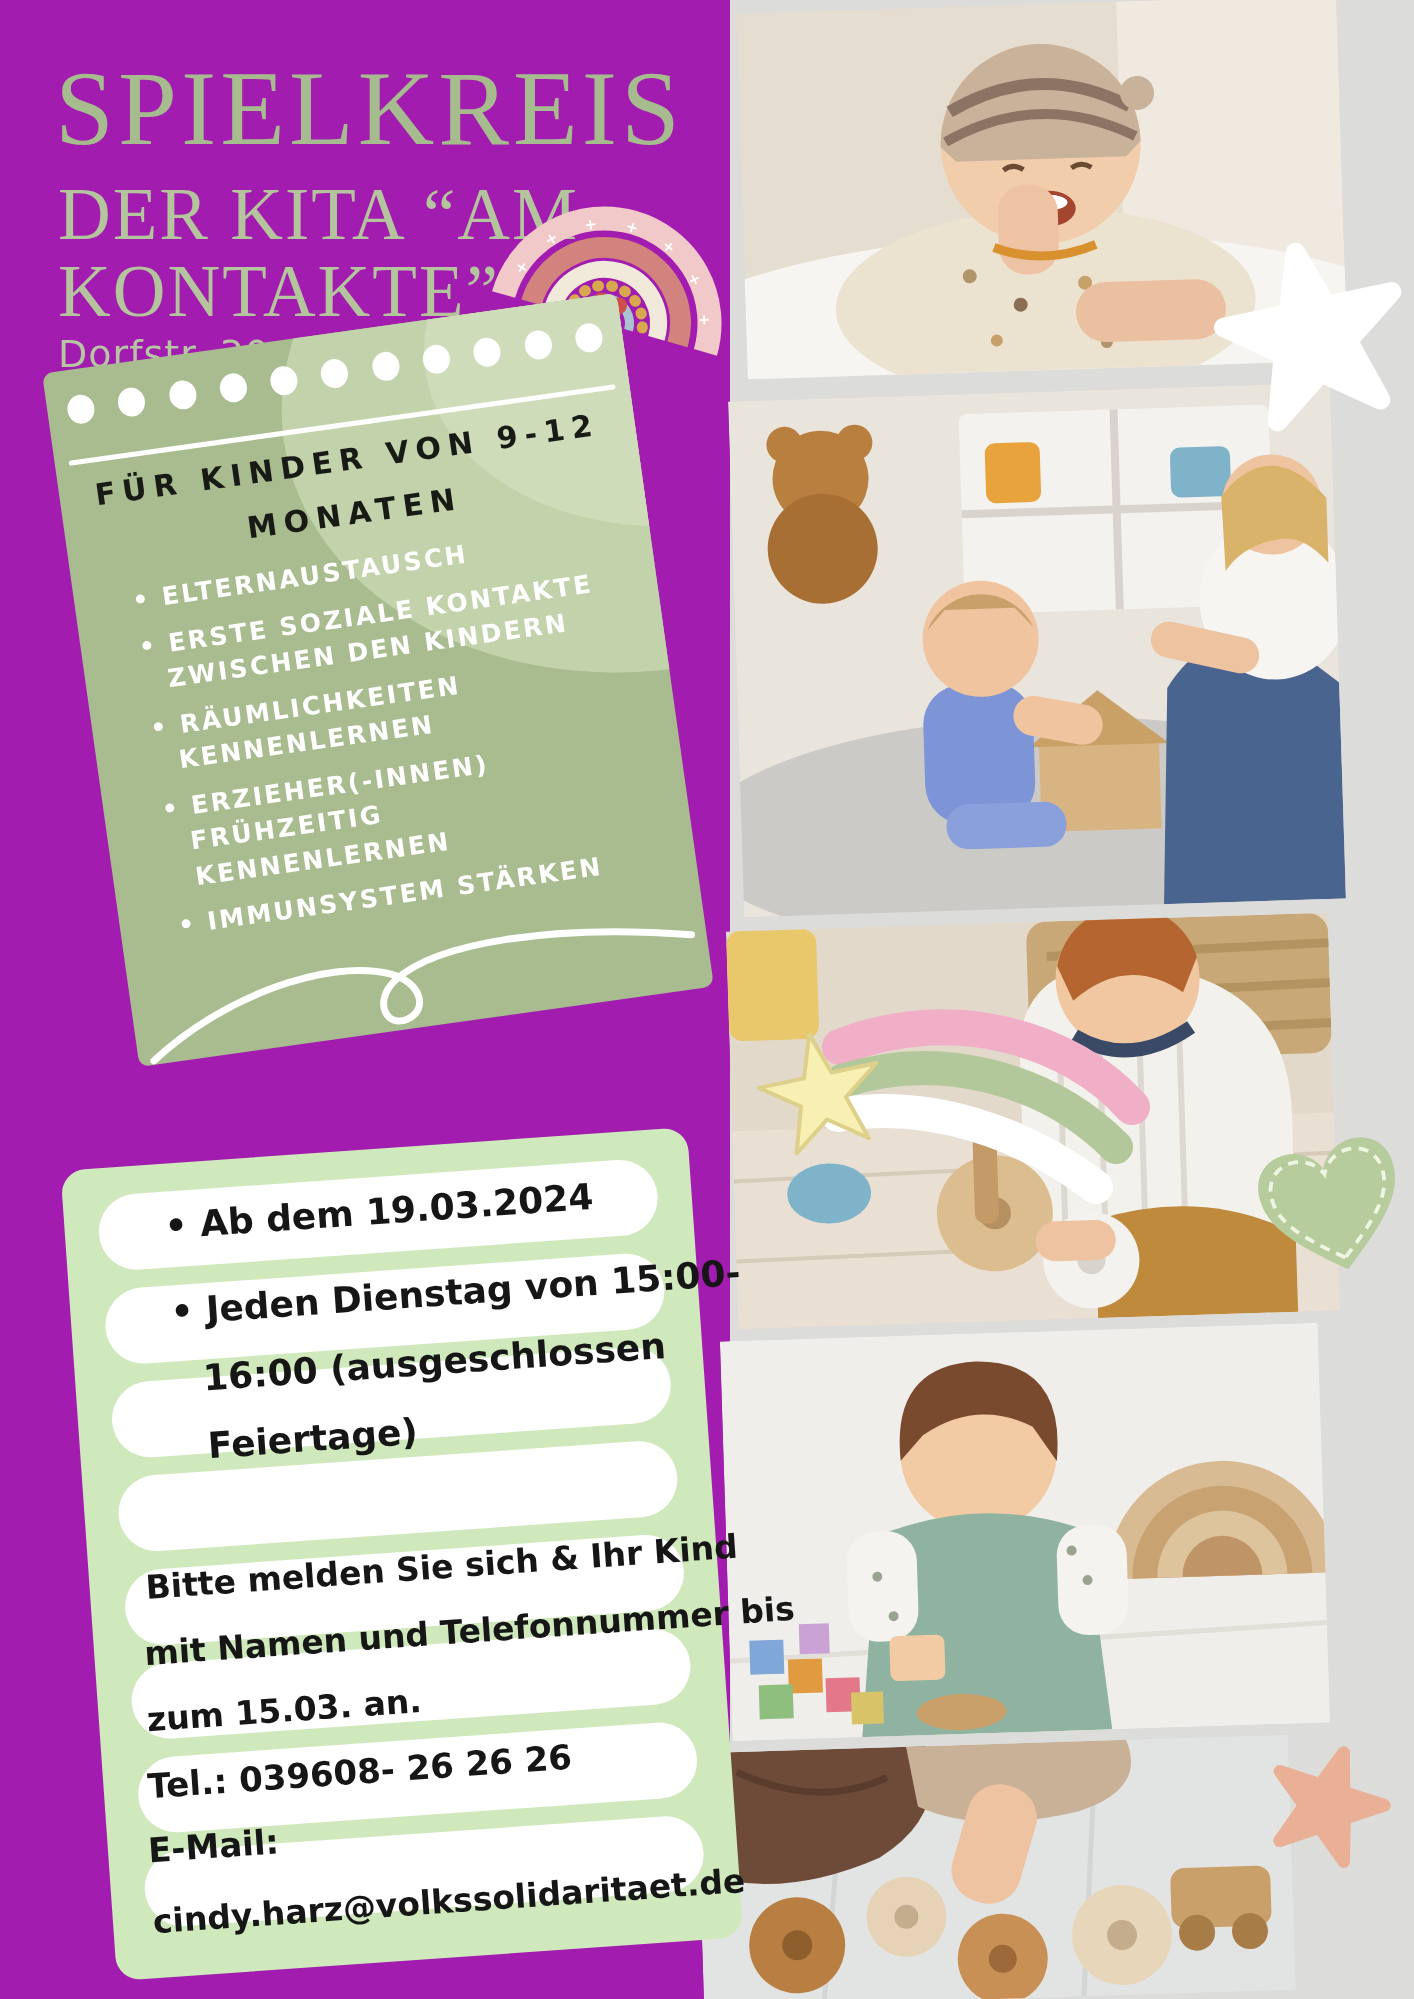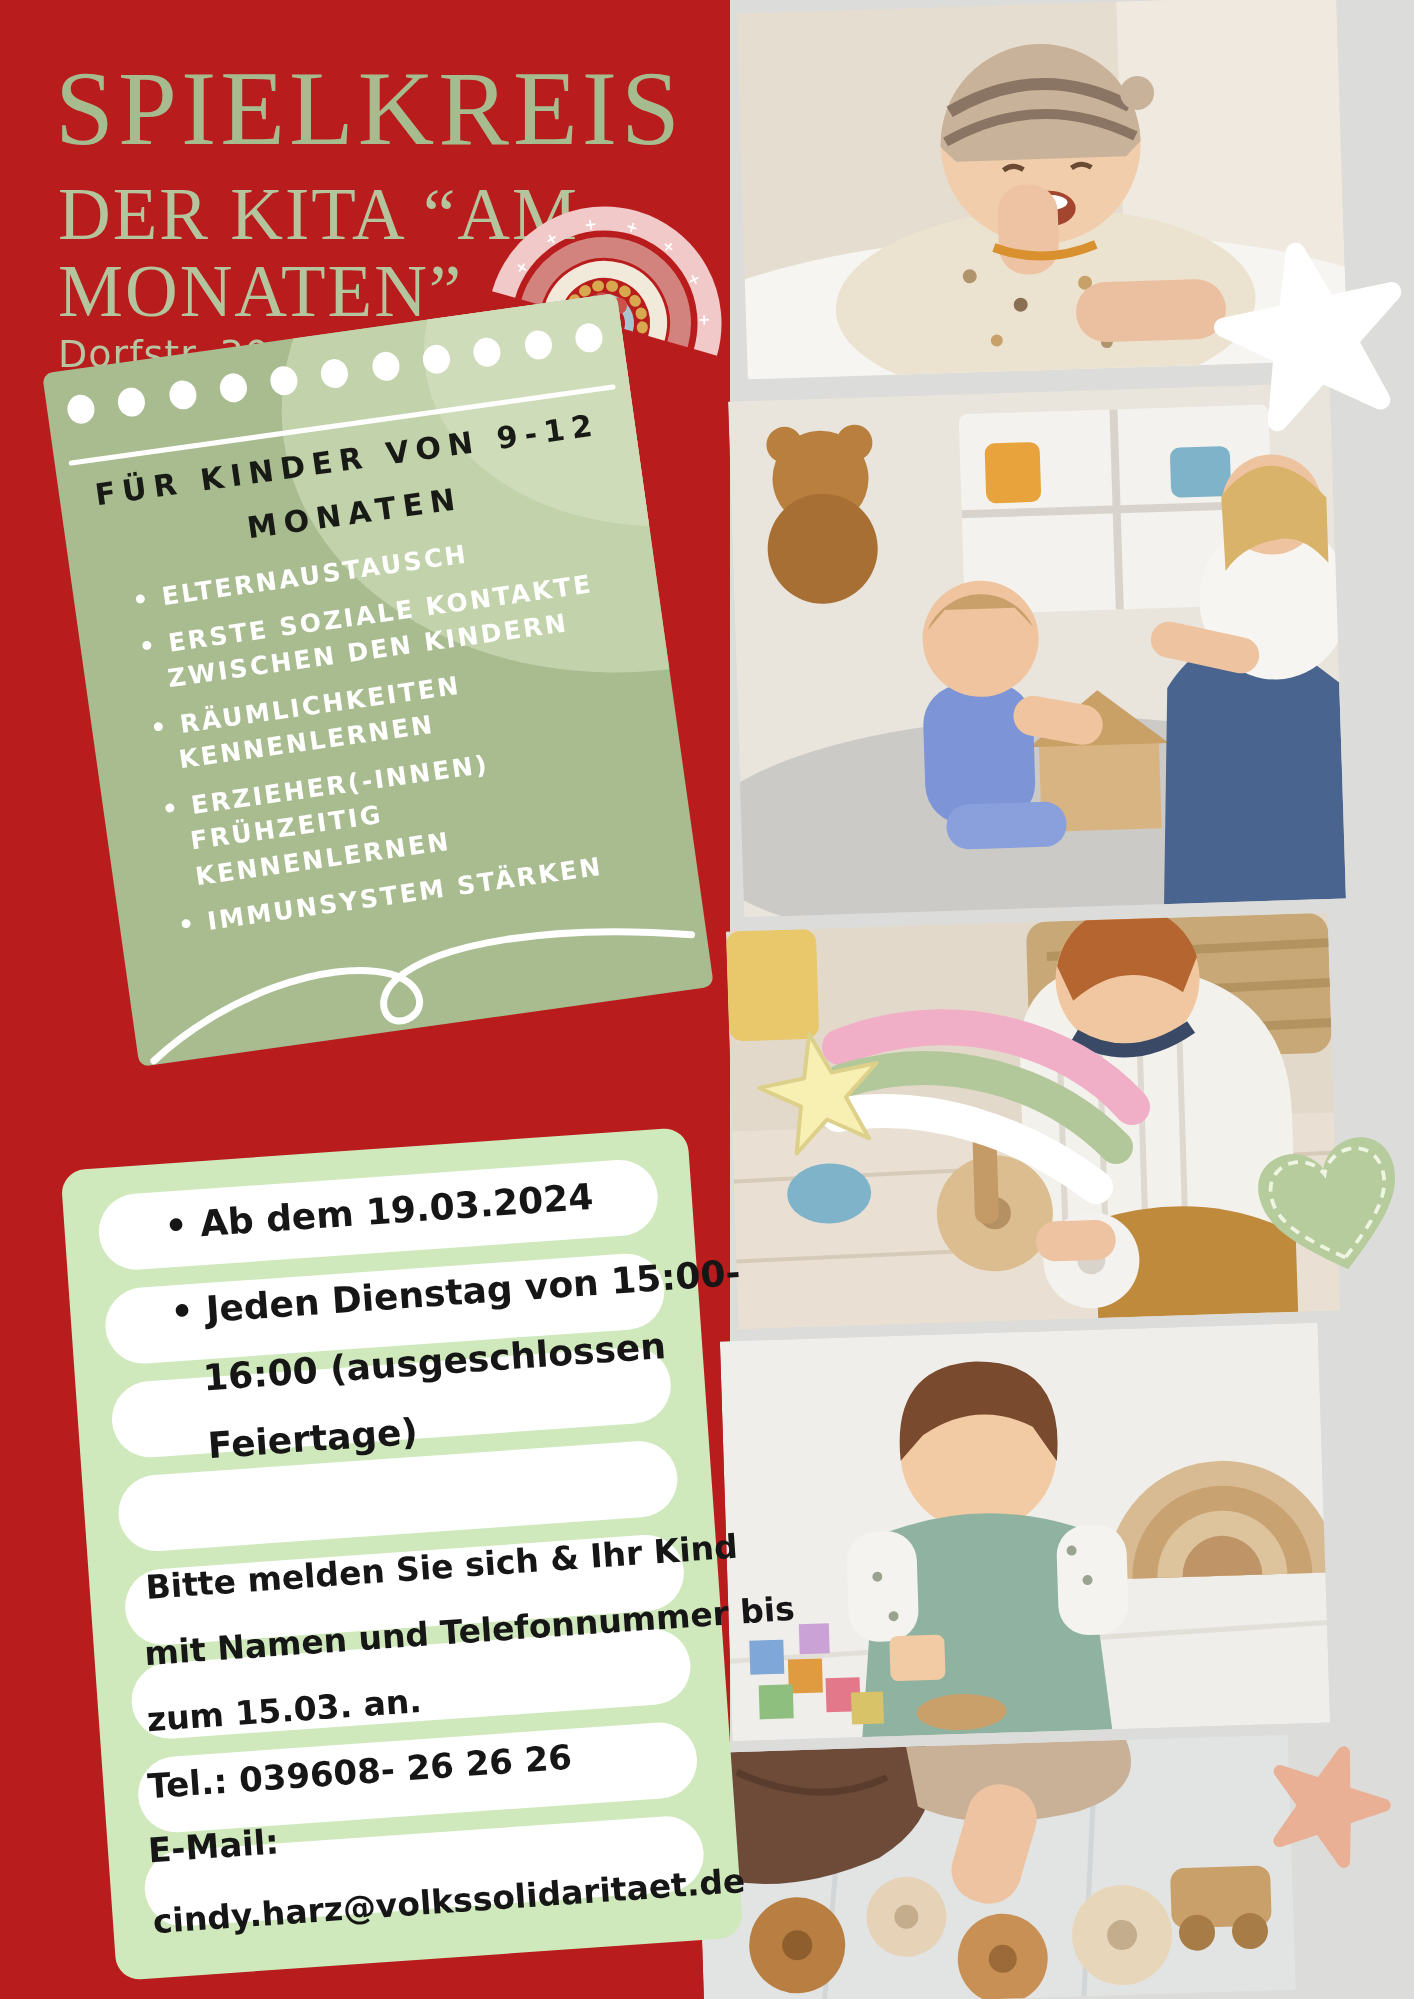--- a/index.html
+++ b/index.html
@@ -1,16 +1,16 @@
 <!DOCTYPE html>
 <html><head>
 <meta charset="utf-8">
 <style>
   html,body{margin:0;padding:0;background:#fff;}
-  #page{position:relative;width:1414px;height:1999px;background:#b91c1c;overflow:hidden;
+  #page{position:relative;width:1414px;height:1999px;background:#a21caf;overflow:hidden;
         font-family:"DejaVu Sans",sans-serif;}
   .abs{position:absolute;}
 
   
   .gray-strip{left:730px;top:0;width:684px;height:1999px;background:#dcdcda;}
   .photo{overflow:hidden;transform:rotate(-1.8deg);}
   .photo svg{display:block;width:100%;height:100%;}
 
   
   .title{left:55px;top:48px;font-family:"Liberation Serif",serif;font-size:106px;
@@ -190,21 +190,21 @@
         <circle cx="420" cy="195" r="15" fill="#c4ad8c"></circle>
       <rect x="470" y="130" width="100" height="60" rx="14" fill="#caa06a"></rect>
       <circle cx="495" cy="195" r="18" fill="#a87c46"></circle>
         <circle cx="548" cy="195" r="18" fill="#a87c46"></circle>
     </svg>
   </div>
 
   <div class="abs title">SPIELKREIS</div>
   <div class="abs subtitle">
     <div>DER KITA “AM</div>
-    <div>MONATEN”</div>
+    <div>KONTAKTE”</div>
   </div>
   <div class="abs address">Dorfstr. 30a, 17039 Neverin</div>
 
   <svg class="abs rainbow" viewBox="0 0 250 205">
     <path d="M20 195 A105 105 0 0 1 230 195" stroke="#f2c9c9" stroke-width="24" fill="none"></path>
     <path d="M49 195 A76 76 0 0 1 201 195" stroke="#d2837d" stroke-width="21" fill="none"></path>
     <path d="M71 195 A54 54 0 0 1 179 195" stroke="#f1e9da" stroke-width="17" fill="none"></path>
     <path d="M87 195 A38 38 0 0 1 163 195" stroke="#d8a84e" stroke-width="11" fill="none" stroke-dasharray="1 13" stroke-linecap="round"></path>
     <path d="M100 195 A25 25 0 0 1 150 195" stroke="#a9c4cf" stroke-width="9" fill="none"></path>
     <path d="M125 192 C119 182 108 183 108 174 C108 168 113 165 118 166 C121 167 124 169 125 172 C126 169 129 167 132 166 C137 165 142 168 142 174 C142 183 131 182 125 192 Z" fill="#cf4f4a"></path>

